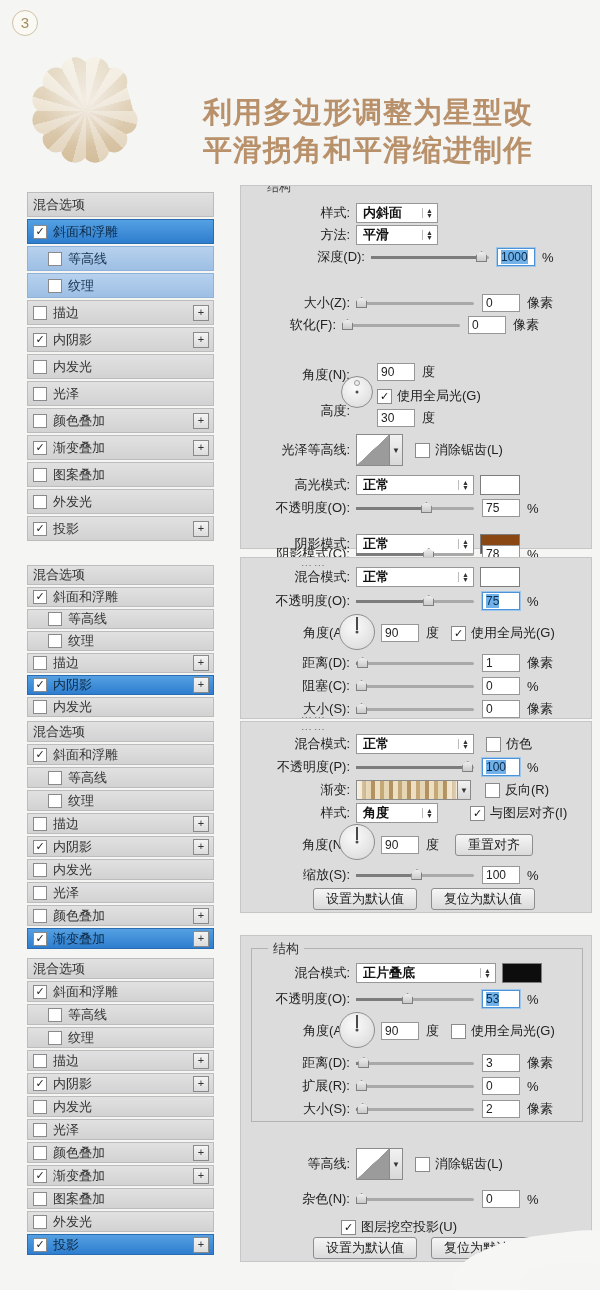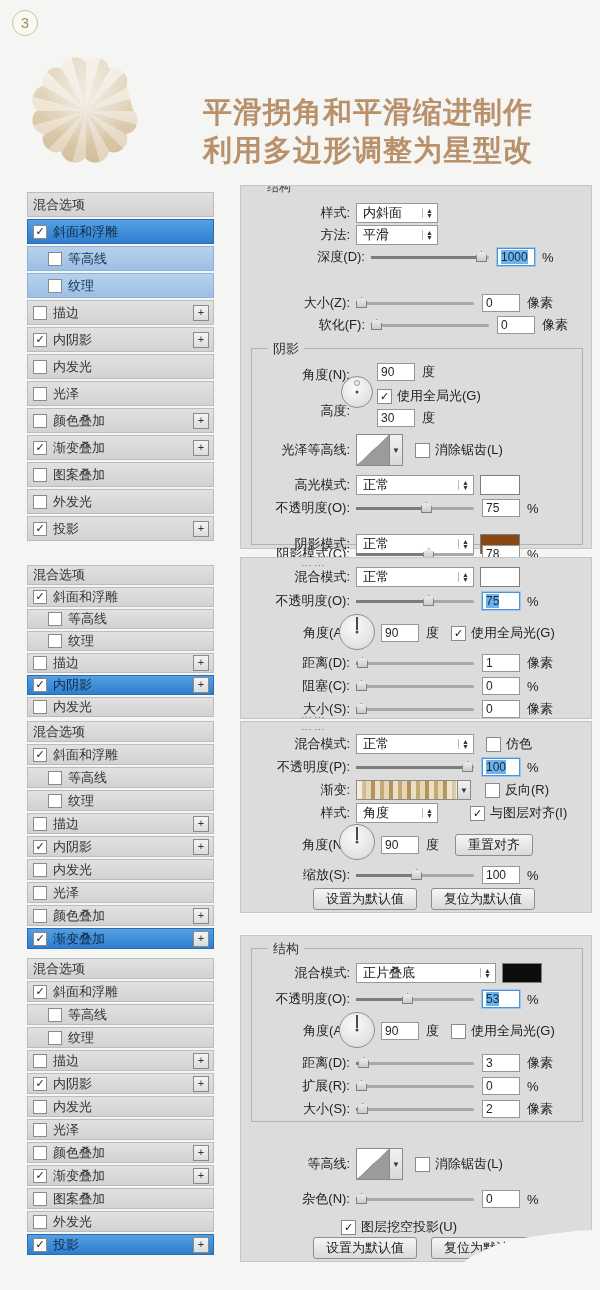--- a/index.html
+++ b/index.html
@@ -36,21 +36,21 @@
   .srow.indent .cb{margin-left:15px;}
   .plusbox{position:absolute;right:4px;top:50%;transform:translateY(-50%);width:14px;height:14px;
            background:linear-gradient(#f4f4f4,#dcdcdc);border:1px solid #8a8a8a;font-size:11px;
            line-height:12px;text-align:center;color:#333;}
   
   .sect{position:absolute;left:240px;width:352px;background:#dcdcdc;border:1px solid #c6c6c6;box-sizing:border-box;}
   .crow{position:absolute;display:flex;align-items:center;font-size:13px;color:#222;height:22px;}
   .rlabel{display:inline-block;width:95px;text-align:right;margin-right:6px;flex:none;}
   .unit{margin-left:7px;}
   .dd{box-sizing:border-box;height:20px;background:#fff;border:1px solid #979797;display:flex;
-      align-items:center;padding:0 2px 0 6px;font-size:13px;color:#111;}
+      align-items:center;padding:0 2px 0 6px;font-size:13px;color:#111;font-weight:bold;}
   .spin{margin-left:auto;border-left:1px solid #bbb;padding:0 2px 0 3px;display:flex;flex-direction:column;
         align-items:center;justify-content:center;}
   .spin i{font-style:normal;font-size:7px;line-height:5px;color:#333;}
   .valbox{box-sizing:border-box;width:38px;height:18px;background:#fff;border:1px solid #979797;
           font-size:12px;color:#222;padding:1px 3px;overflow:hidden;white-space:nowrap;}
   .valbox .selspan{background:#6fb1e8;color:#0b2d4d;}
   .valbox.focus{border-color:#4d93d8;box-shadow:0 0 0 1px #9cc6ec;}
   .slider{position:relative;width:118px;height:14px;margin-right:8px;flex:none;}
   .slider .track{position:absolute;left:0;right:0;top:6px;height:3px;background:#a9a9a9;border-radius:2px;}
   .slider .fill{position:absolute;left:0;top:6px;height:3px;background:#7c7c7c;}
@@ -86,22 +86,22 @@
   .smudge2{position:absolute;left:520px;top:1262px;width:110px;height:40px;background:#f5f5f3;border-radius:50%;}
 </style>
 </head>
 <body>
 
 <div class="page">
 
   <div class="badge-num">3</div>
   <div class="star"></div>
   <div class="title">
+    <div>利用多边形调整为星型改</div>
     <div>平滑拐角和平滑缩进制作</div>
-    <div>利用多边形调整为星型改</div>
   </div>
 
   <div class="lblock b1" style="top:192px">
     <div class="srow">
         <span class="lbl">混合选项</span>
       </div>
     <div class="srow hl">
         <span class="cb">✓</span>
         <span>斜面和浮雕</span>
       </div>
@@ -330,34 +330,31 @@
     <div class="crow" style="left:14px;top:106px">
       <span class="rlabel">大小(Z):</span>
       <div class="slider">
           <div class="track"></div>
           <div class="fill" style="width:4%"></div>
           <div class="thumb" style="left:0%"></div>
         </div>
       <div class="valbox"><span>0</span></div>
       <span class="unit">像素</span>
     </div>
-    <div class="crow" style="left:29px;top:128px">
+    <div class="crow" style="left:0;top:128px">
       <span class="rlabel">软化(F):</span>
       <div class="slider">
           <div class="track"></div>
           <div class="fill" style="width:4%"></div>
           <div class="thumb" style="left:0%"></div>
         </div>
       <div class="valbox"><span>0</span></div>
       <span class="unit">像素</span>
     </div>
 
-    <div class="gbox" style="left:10px;right:8px;top:162px;bottom:3px">
-      <span class="gblabel">阴影</span>
-    </div>
     <div class="crow" style="left:14px;top:178px">
       <span class="rlabel">角度(N):</span>
     </div>
     <div class="dial" style="left:100px;top:190px;width:30px;height:30px">
         <span class="tdot"></span>
         <span class="cdot"></span>
       </div>
     <div class="crow" style="left:136px;top:175px">
       <div class="valbox"><span>90</span></div>
       <span class="unit">度</span>

